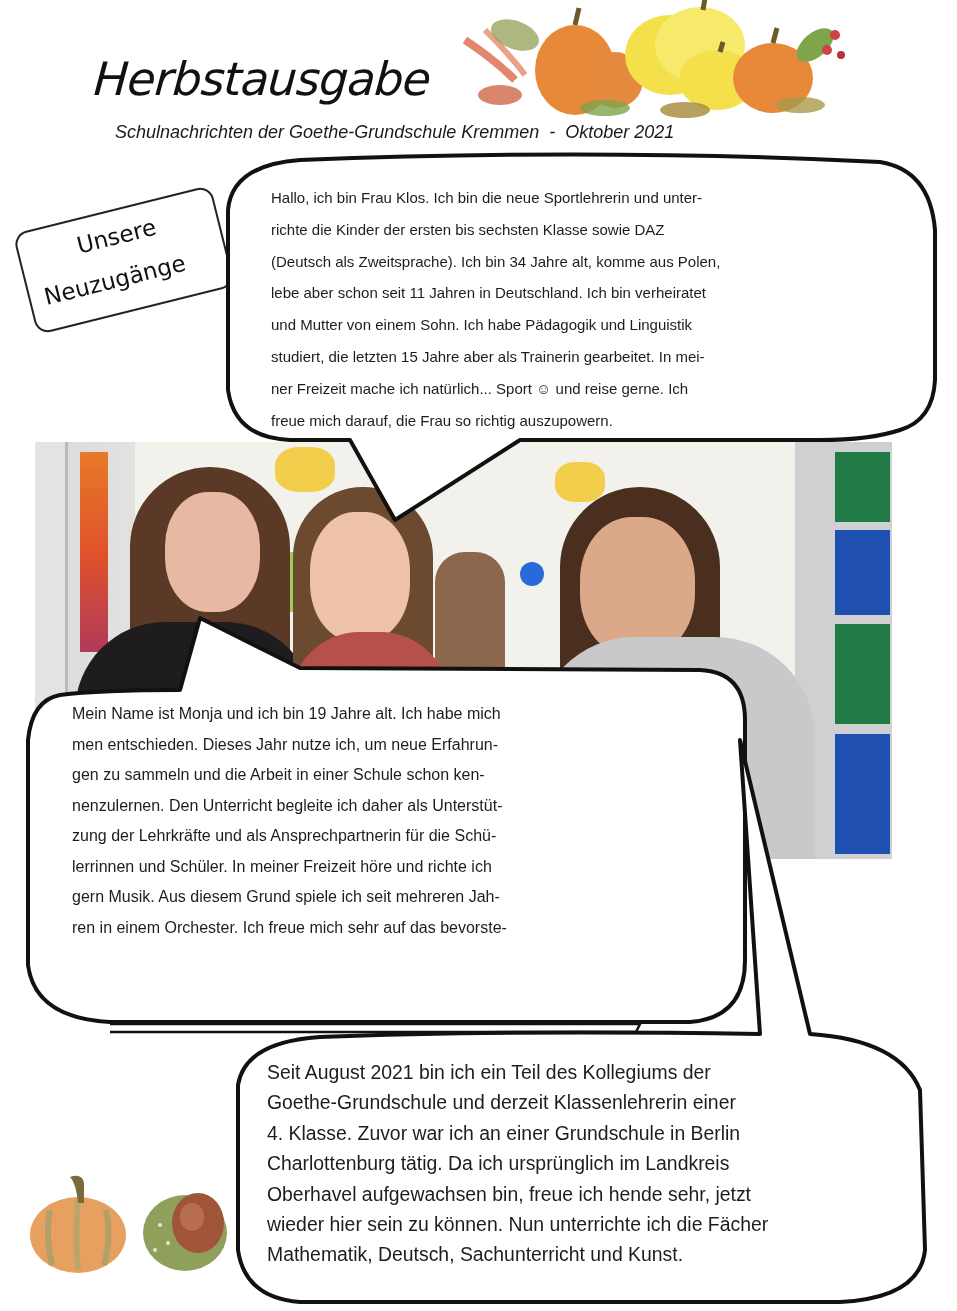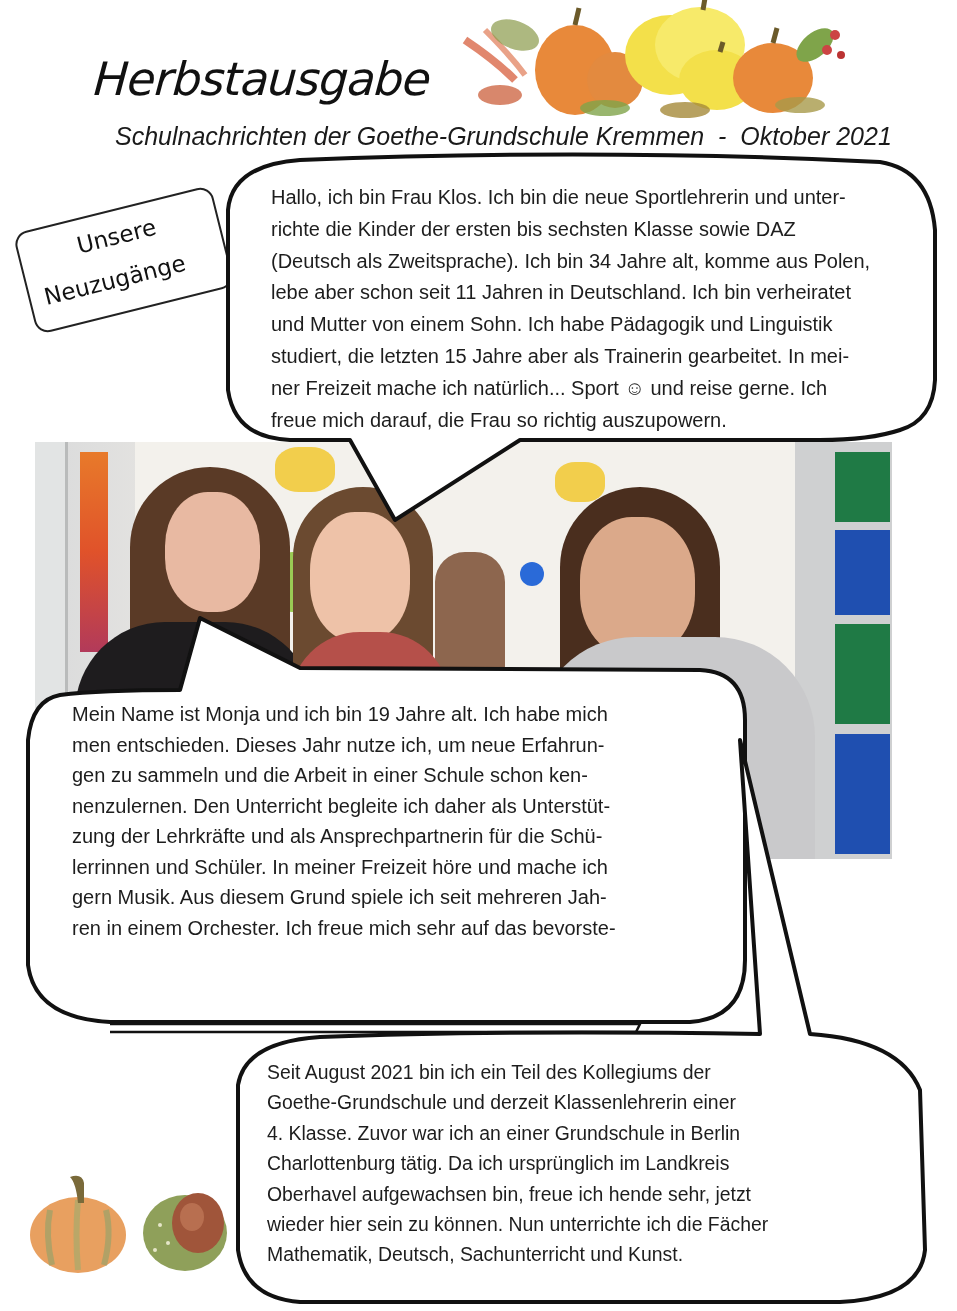--- a/index.html
+++ b/index.html
@@ -1,41 +1,41 @@
 <!DOCTYPE html>
 <html><head>
 <meta charset="utf-8">
 <style>
   html, body { margin:0; padding:0; background:#ffffff; }
   body { width:957px; height:1311px; position:relative; overflow:hidden;
          font-family:"Liberation Sans", sans-serif; color:#1a1a1a; }
 
   .title { position:absolute; left:94px; top:52px; font-size:46px; font-style:italic;
            font-family:"DejaVu Sans", sans-serif; letter-spacing:-1px; color:#111; transform:skewX(-4deg); font-weight:400; }
-  .subtitle { position:absolute; left:115px; top:122px; font-size:25px; font-style:italic;
+  .subtitle { position:absolute; left:115px; top:122px; font-size:18px; font-style:italic;
               font-family:"Liberation Sans", sans-serif; color:#1a1a1a; white-space:pre; }
 
   .deco-top { position:absolute; left:455px; top:0; width:400px; height:118px; }
 
   .label-card { position:absolute; left:22px; top:208px; width:200px; height:100px;
                 border:2px solid #222; border-radius:14px; background:#fff;
                 transform:rotate(-14deg); transform-origin:center; }
   .label-card span { position:absolute; font-family:"DejaVu Sans", sans-serif; font-size:23px; color:#111; }
   .label-card .l1 { left:58px; top:12px; }
   .label-card .l2 { left:14px; top:54px; }
 
   .photo { position:absolute; left:35px; top:442px; width:857px; height:417px; overflow:hidden;
            background:linear-gradient(90deg,#d9dadb 0%, #e9e7e3 20%, #f1efea 45%, #ecebe8 75%, #cfd0d1 88%, #cfd0d1 100%); }
   .photo .stripe { position:absolute; }
 
   svg.overlay { position:absolute; left:0; top:0; width:957px; height:1311px; pointer-events:none; }
 
   .bubble-text { position:absolute; font-family:"Liberation Sans", sans-serif; color:#1d1d1d; }
-  .b1 { left:271px; top:182px; width:620px; font-size:20px; line-height:31.8px; }
-  .b2 { left:72px; top:699px; width:628px; font-size:20px; line-height:30.5px; text-align:justify; }
+  .b1 { left:271px; top:182px; width:620px; font-size:15px; line-height:31.8px; }
+  .b2 { left:72px; top:699px; width:628px; font-size:16px; line-height:30.5px; text-align:justify; }
   .b3 { left:267px; top:1057px; width:600px; font-size:19.4px; line-height:30.4px; }
   .line { display:block; white-space:nowrap; }
 
   .deco-bottom { position:absolute; left:20px; top:1165px; width:220px; height:110px; }
 </style>
 </head>
 <body>
 
 <div class="title">Herbstausgabe</div>
 <div class="subtitle">Schulnachrichten der Goethe-Grundschule Kremmen  -  Oktober 2021</div>
@@ -114,21 +114,21 @@
   <span class="line">ner Freizeit mache ich natürlich... Sport ☺    und reise gerne. Ich</span>
   <span class="line">freue mich darauf, die Frau so richtig auszupowern.</span>
 </div>
 
 <div class="bubble-text b2">
   <span class="line">Mein Name ist Monja und ich bin 19 Jahre alt.  Ich habe mich</span>
   <span class="line">men entschieden. Dieses Jahr nutze ich, um neue Erfahrun-</span>
   <span class="line">gen zu sammeln und die Arbeit in einer Schule schon ken-</span>
   <span class="line">nenzulernen. Den Unterricht begleite ich daher als Unterstüt-</span>
   <span class="line">zung der Lehrkräfte und als Ansprechpartnerin für die Schü-</span>
-  <span class="line">lerrinnen und Schüler. In meiner Freizeit höre und mache ich</span>
+  <span class="line">lerrinnen und Schüler. In meiner Freizeit höre und richte ich</span>
   <span class="line">gern Musik. Aus diesem Grund spiele ich seit mehreren Jah-</span>
   <span class="line">ren in einem Orchester. Ich freue mich sehr auf das bevorste-</span>
 </div>
 
 <div class="bubble-text b3">
   <span class="line">Seit August 2021 bin ich ein Teil des Kollegiums der</span>
   <span class="line">Goethe-Grundschule und derzeit Klassenlehrerin einer</span>
   <span class="line">4. Klasse. Zuvor war ich an einer Grundschule in Berlin</span>
   <span class="line">Charlottenburg tätig. Da ich ursprünglich im Landkreis</span>
   <span class="line">Oberhavel aufgewachsen bin, freue ich hende sehr, jetzt</span>

